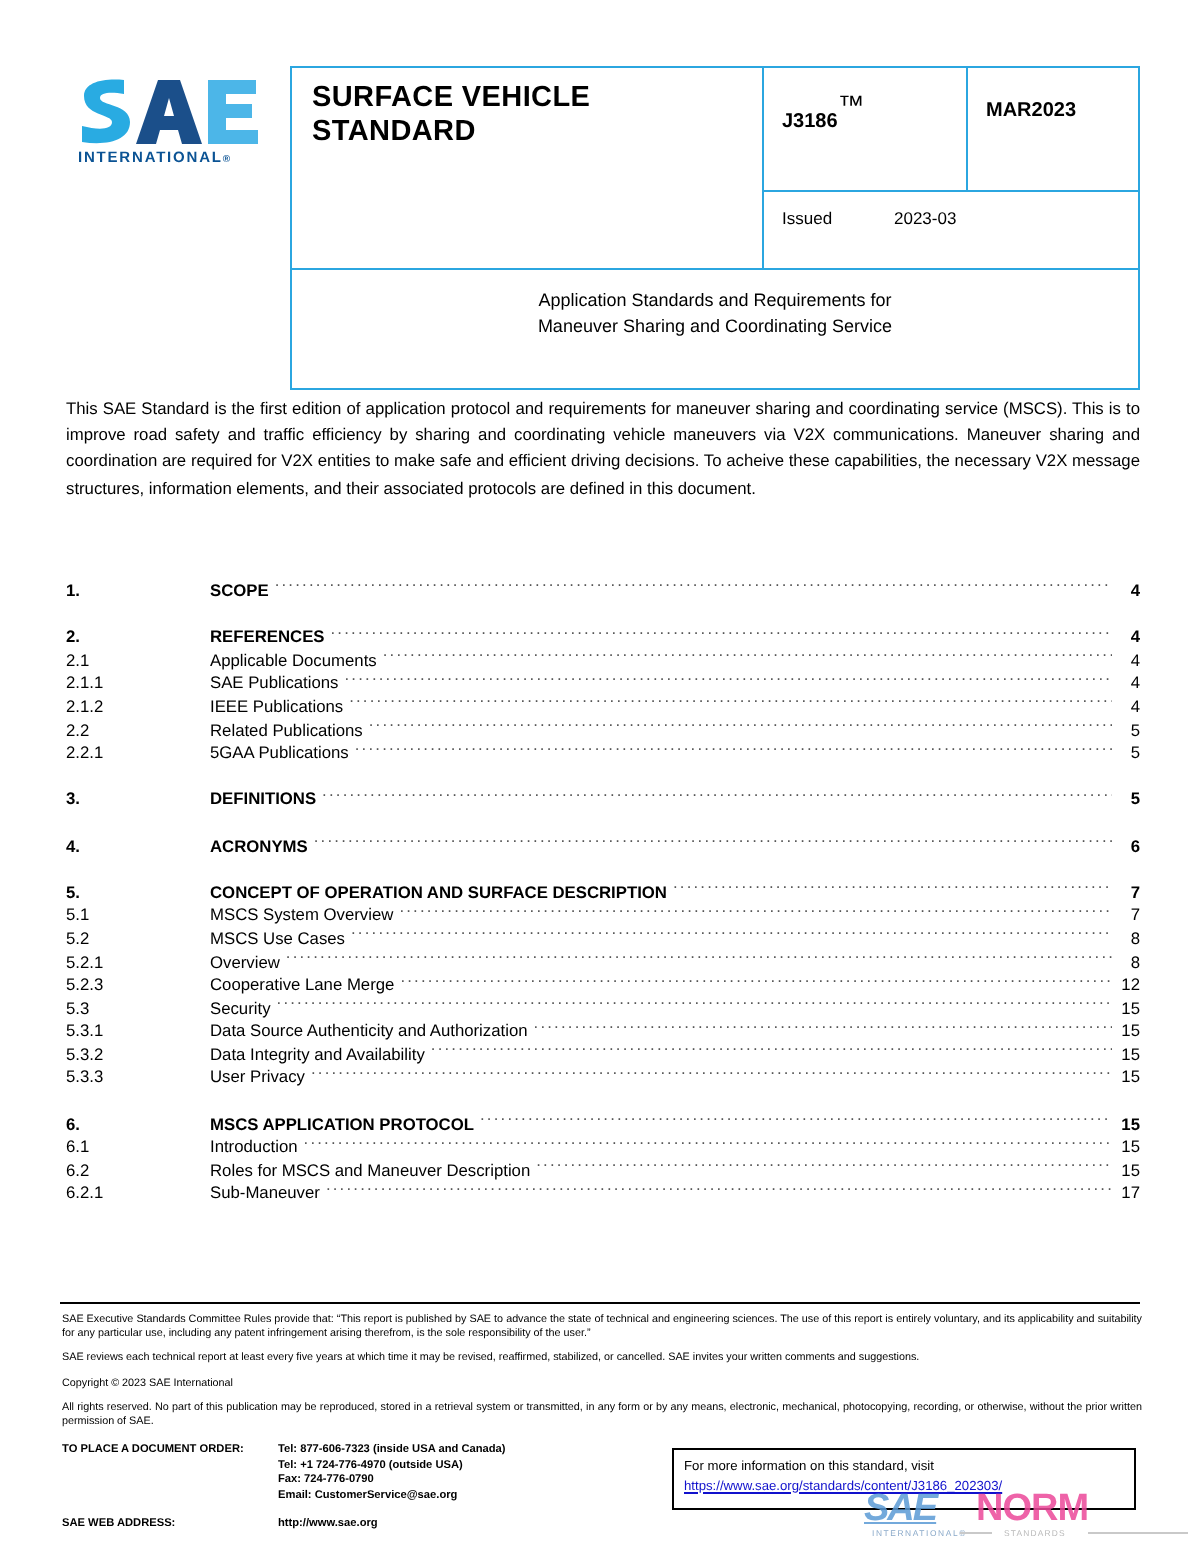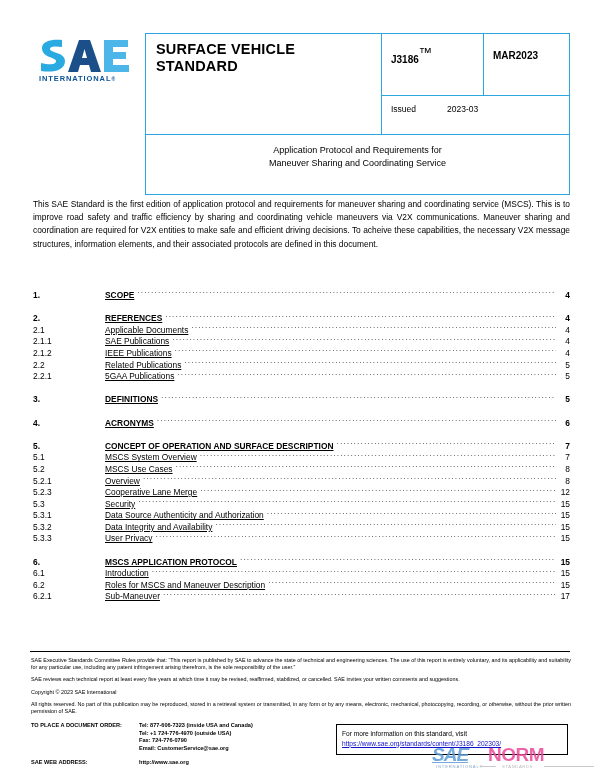--- a/index.html
+++ b/index.html
@@ -149,21 +149,20 @@
     white-space: nowrap;
   }
   .toc-row.gap { margin-top: 11.6px; }
   .toc-num {
     flex: 0 0 72px;
     width: 72px;
   }
   .toc-title {
     flex: 0 0 auto;
     padding-right: 3px;
-    text-decoration: underline;
   }
   .toc-dots {
     flex: 1 1 auto;
     overflow: hidden;
     position: relative;
     height: 10px;
   }
   .toc-dots::after {
     content: "............................................................................................................................................................................................................";
     position: absolute;
@@ -332,21 +331,21 @@
       <tr>
         <td class="cell-issued" colspan="2">
           <div class="issued-row">
             <span class="lbl">Issued</span>
             <span class="val">2023-03</span>
           </div>
         </td>
       </tr>
       <tr>
         <td class="cell-subtitle" colspan="3">
-          <div class="s1">Application Protocol and Requirements for</div>
+          <div class="s1">Application Standards and Requirements for</div>
           <div class="s2">Maneuver Sharing and Coordinating Service</div>
         </td>
       </tr>
     </tbody>
       </table>
   </div>
 
   <div class="rationale-body">This SAE Standard is the first edition of application protocol and requirements for maneuver sharing and coordinating service (MSCS). This is to improve road safety and traffic efficiency by sharing and coordinating vehicle maneuvers via V2X communications. Maneuver sharing and coordination are required for V2X entities to make safe and efficient driving decisions. To acheive these capabilities, the necessary V2X message structures, information elements, and their associated protocols are defined in this document.</div>
 
 

